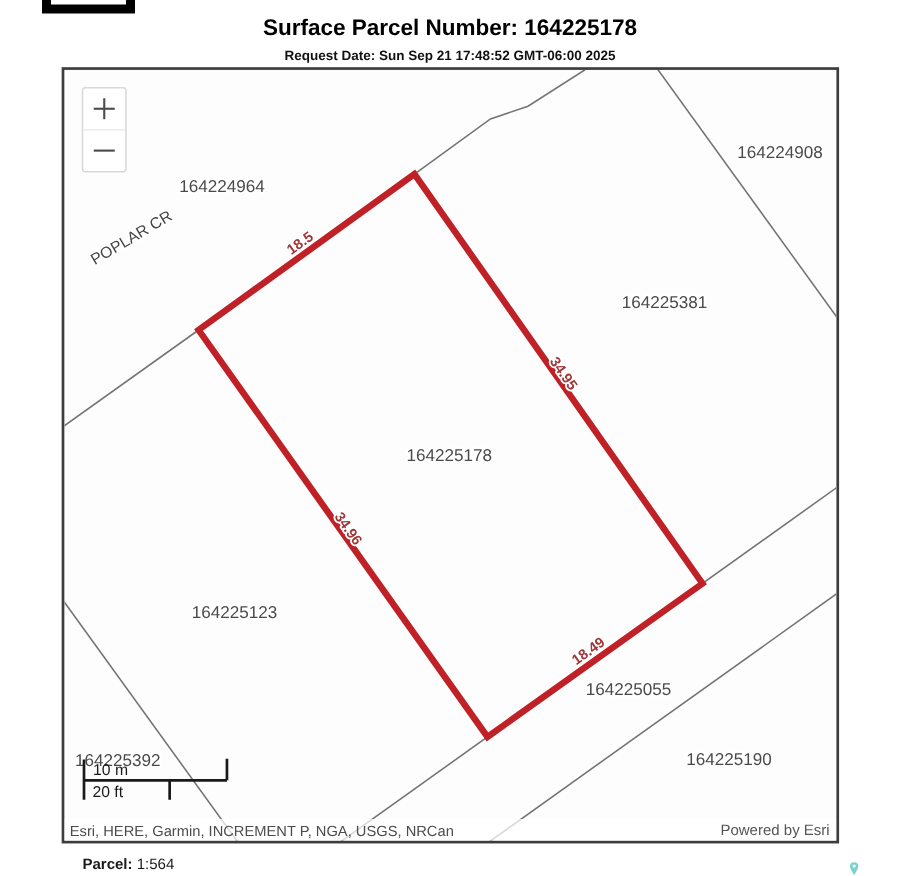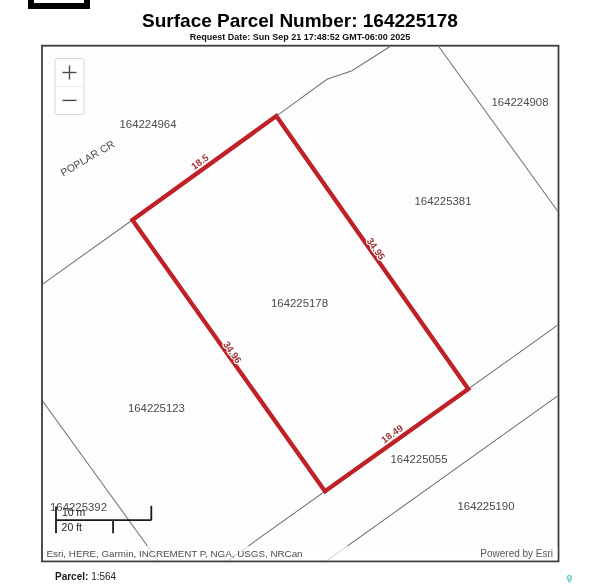--- a/index.html
+++ b/index.html
@@ -1,19 +1,19 @@
 <!DOCTYPE html>
 <html><head>
 <meta charset="utf-8">
 <style>
   html,body{margin:0;padding:0;background:#fff;}
   body{width:600px;height:584px;overflow:hidden;font-family:"Liberation Sans",sans-serif;}
   #page{position:relative;width:600px;height:584px;}
   svg{position:absolute;left:0;top:0;}
-  .ttl{position:absolute;left:0;top:9.7px;width:600px;text-align:center;font-size:19px;font-weight:bold;color:#000;}
+  .ttl{position:absolute;left:0;top:9.7px;width:600px;text-align:center;font-size:15px;font-weight:bold;color:#000;}
   .req{position:absolute;left:0;top:32px;width:600px;text-align:center;font-size:9px;font-weight:bold;color:#111;}
   .sc{position:absolute;left:55px;top:570.6px;font-size:10px;color:#1a1a1a;}
 </style>
 </head>
 <body>
 <div id="page">
 <div class="ttl">Surface Parcel Number: 164225178</div>
 <div class="req">Request Date: Sun Sep 21 17:48:52 GMT-06:00 2025</div>
 <div class="sc"><b>Parcel:</b> 1:564</div>
 <svg width="600" height="584" viewBox="0 0 600 584">

